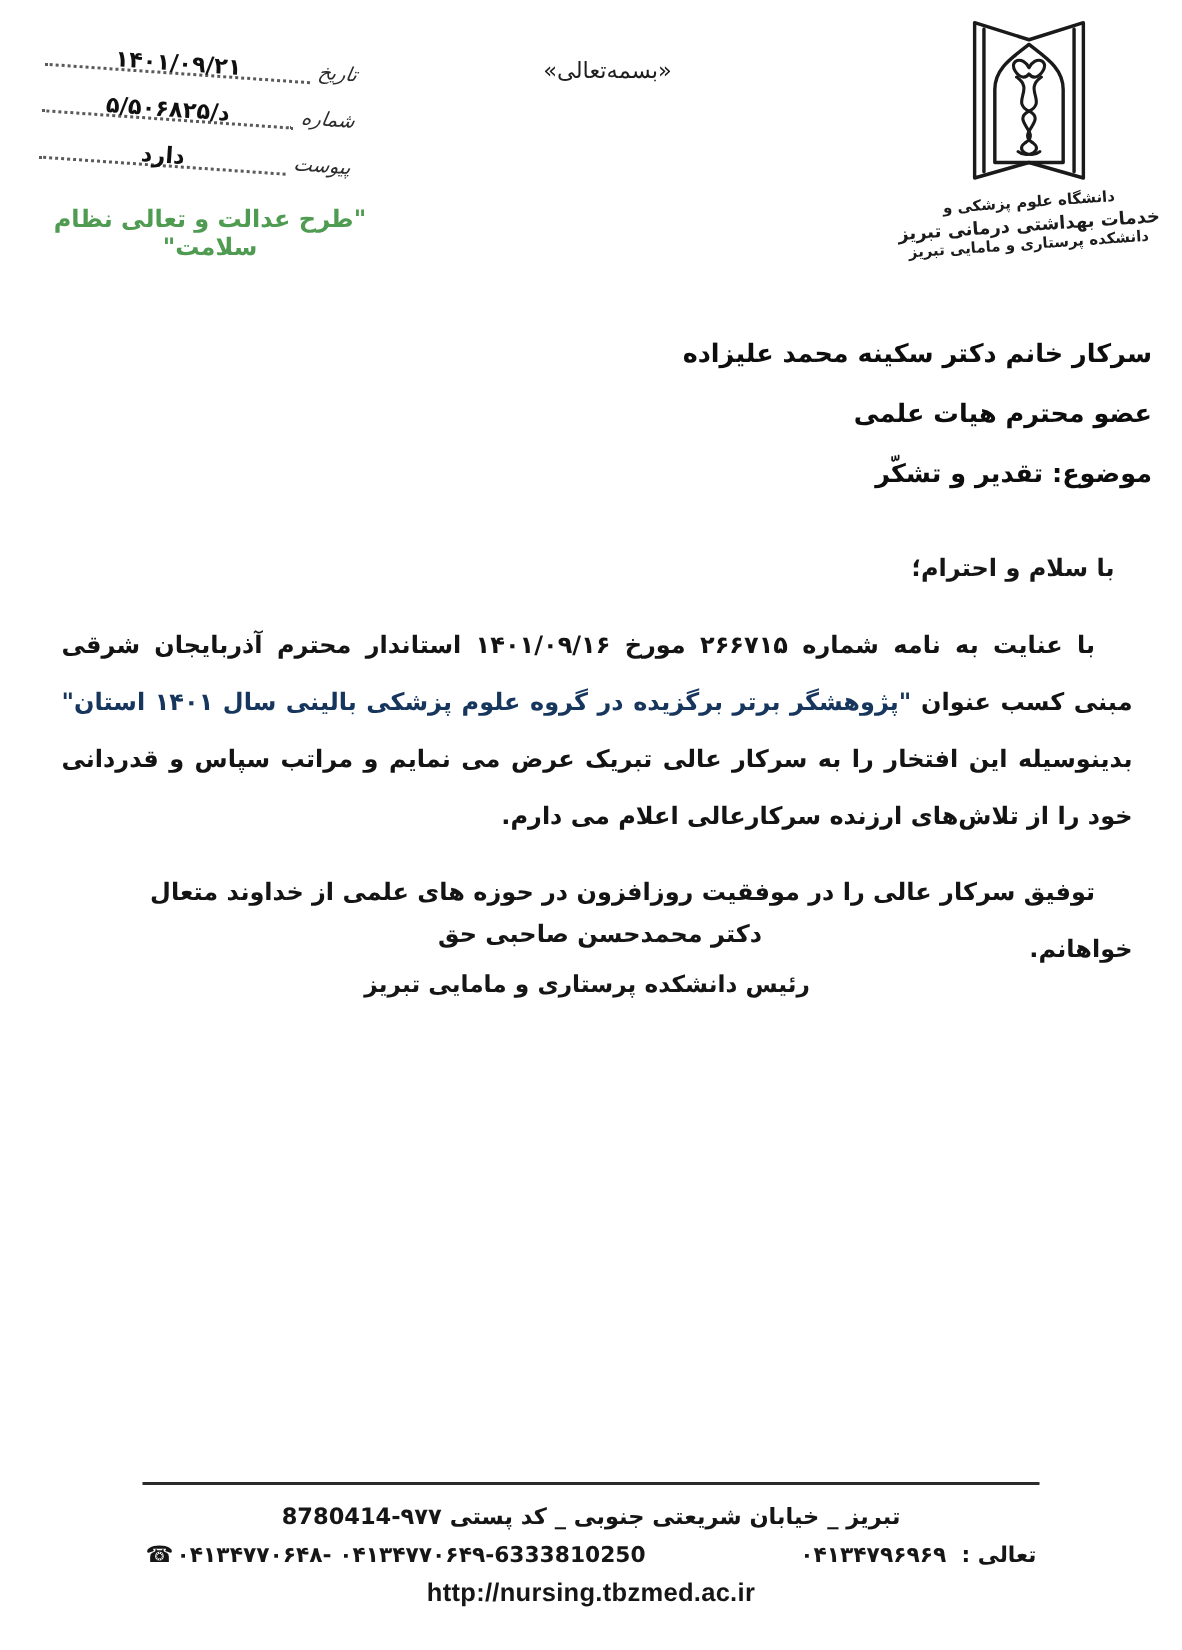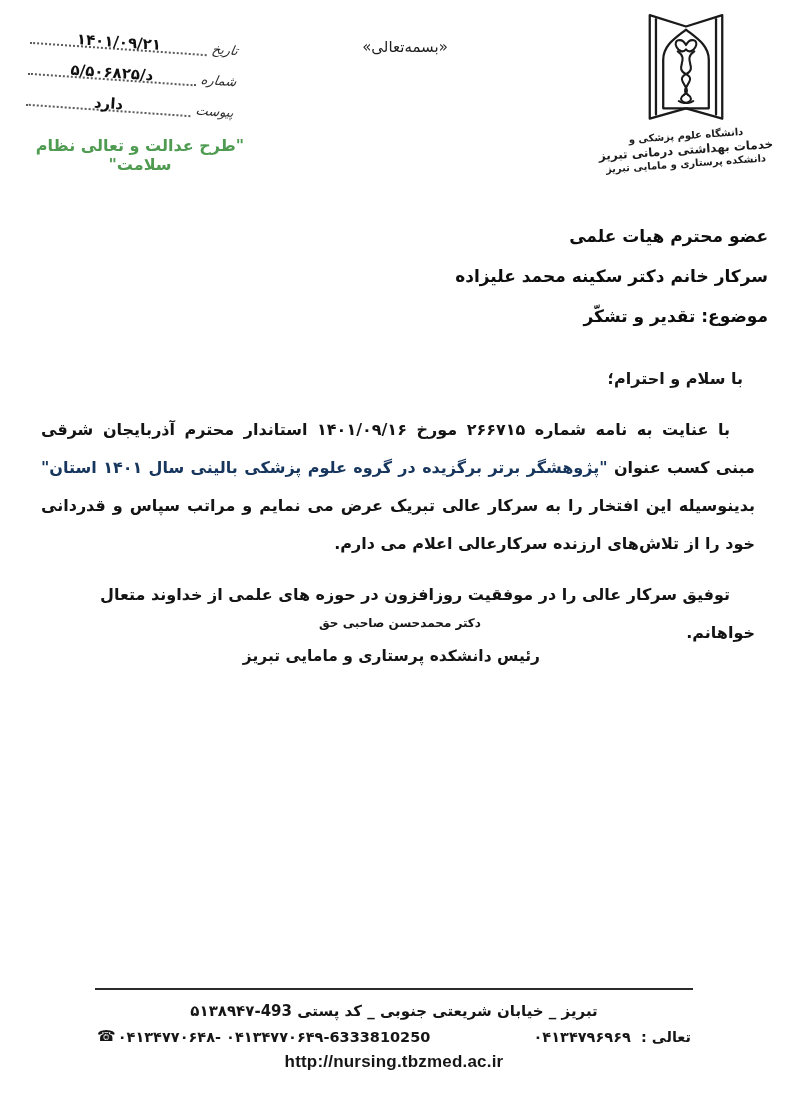--- a/index.html
+++ b/index.html
@@ -28,21 +28,21 @@
   .logo-line.l3{font-size:10px;}
   
   .letter-body{position:absolute;top:216px;right:20px;left:28px;}
   .recipient-line{font-size:17px;font-weight:700;line-height:40px;color:#0e0e0e;}
   .salutation{margin-top:24px;text-indent:25px;font-size:16px;font-weight:700;line-height:38px;}
   .para{margin:13px;font-size:16px;font-weight:700;line-height:38px;text-align:justify;text-indent:25px;color:#141414;}
   .para.last{text-align:right;}
   .hl{font-weight:700;}
   
   .signature{position:absolute;top:606px;left:260px;width:280px;text-align:center;font-weight:700;}
-  .sig-name{font-size:12px;line-height:34px;white-space:nowrap;}
+  .sig-name{font-size:16px;line-height:34px;white-space:nowrap;}
   .sig-title{font-size:15.5px;line-height:32px;white-space:nowrap;}
   
   .footer{position:absolute;top:988px;left:95px;right:95px;text-align:center;}
   .footer-divider{border-top:2px solid #2b2b2b;height:0;margin-bottom:9px;}
   .footer-address{font-size:15px;font-weight:700;line-height:24px;}
   .footer-phones{display:flex;justify-content:space-between;align-items:center;font-size:14.5px;font-weight:700;margin-top:6px;padding:0 2px;}
   .fax-seg{white-space:nowrap;}
   .phone-seg{white-space:nowrap;display:flex;align-items:center;gap:2px;}
   .phone-icon{font-size:15px;line-height:1;position:relative;top:-1px;}
   .footer-url{font-family:Liberation Sans, sans-serif;font-size:17px;font-weight:700;margin-top:7px;direction:ltr;letter-spacing:0.2px;}
@@ -92,39 +92,39 @@
       <path d="M68,38 C56,46 72,54 60,60 C48,66 68,74 58,80" stroke-width="2"></path>
       <path d="M62,80 C70,85 59,91 53,86" stroke-width="2"></path>
       <path d="M58,80 C50,85 61,91 67,86" stroke-width="2"></path>
     </svg>
     <div class="logo-line l1">دانشگاه علوم پزشکی و</div>
     <div class="logo-line l2">خدمات بهداشتی درمانی تبریز</div>
     <div class="logo-line l3">دانشکده پرستاری و مامایی تبریز</div>
   </div>
 
   <div class="letter-body">
+    <div class="recipient-line">سرکار خانم دکتر سکینه محمد علیزاده</div>
     <div class="recipient-line">عضو محترم هیات علمی</div>
-    <div class="recipient-line">سرکار خانم دکتر سکینه محمد علیزاده</div>
     <div class="recipient-line">موضوع: تقدیر و تشکّر</div>
 
     <div class="salutation">با سلام و احترام؛</div>
 
     <p class="para"><span>با عنایت به نامه شماره ۲۶۶۷۱۵ مورخ ۱۴۰۱/۰۹/۱۶ استاندار محترم آذربایجان شرقی مبنی کسب عنوان </span><span class="hl" style="color: rgb(23, 54, 93);">"پژوهشگر برتر برگزیده در گروه علوم پزشکی بالینی سال ۱۴۰۱ استان"</span><span> بدینوسیله این افتخار را به سرکار عالی تبریک عرض می نمایم و مراتب سپاس و قدردانی خود را از تلاش‌های ارزنده سرکارعالی اعلام می دارم.</span></p>
 
     <p class="para last"><span>توفیق سرکار عالی را در موفقیت روزافزون در حوزه های علمی از  خداوند متعال خواهانم.</span></p>
   </div>
 
   <div class="signature">
     <div class="sig-name">دکتر محمدحسن صاحبی حق</div>
     <div class="sig-title">رئیس دانشکده پرستاری و مامایی تبریز</div>
   </div>
 
   <div class="footer">
     <div class="footer-divider"></div>
-    <div class="footer-address"><span>تبریز _ خیابان شریعتی جنوبی _ کد پستی </span><span class="ltr">۵۱۳۸۹۴۷-493</span></div>
+    <div class="footer-address"><span>تبریز _ خیابان شریعتی جنوبی _ کد پستی </span><span class="ltr">8780414-۹۷۷</span></div>
     <div class="footer-phones">
       <span class="fax-seg"><span>تعالی :</span>&nbsp;&nbsp;<span class="ltr">۰۴۱۳۴۷۹۶۹۶۹</span></span>
       <span class="phone-seg">
           <span class="ltr">۰۴۱۳۴۷۷۰۶۴۸- ۰۴۱۳۴۷۷۰۶۴۹-6333810250</span>
           <span class="phone-icon">☎</span>
         </span>
     </div>
     <div class="footer-url">http://nursing.tbzmed.ac.ir</div>
   </div>
 

